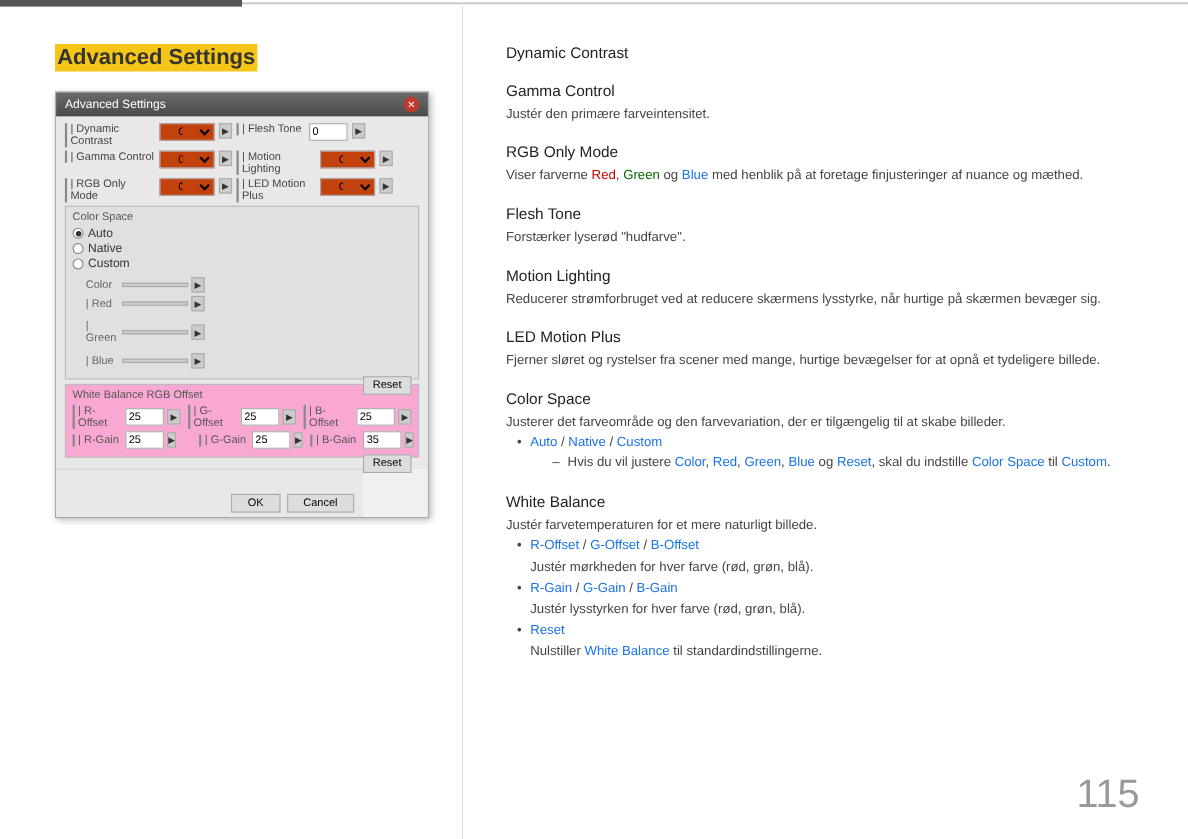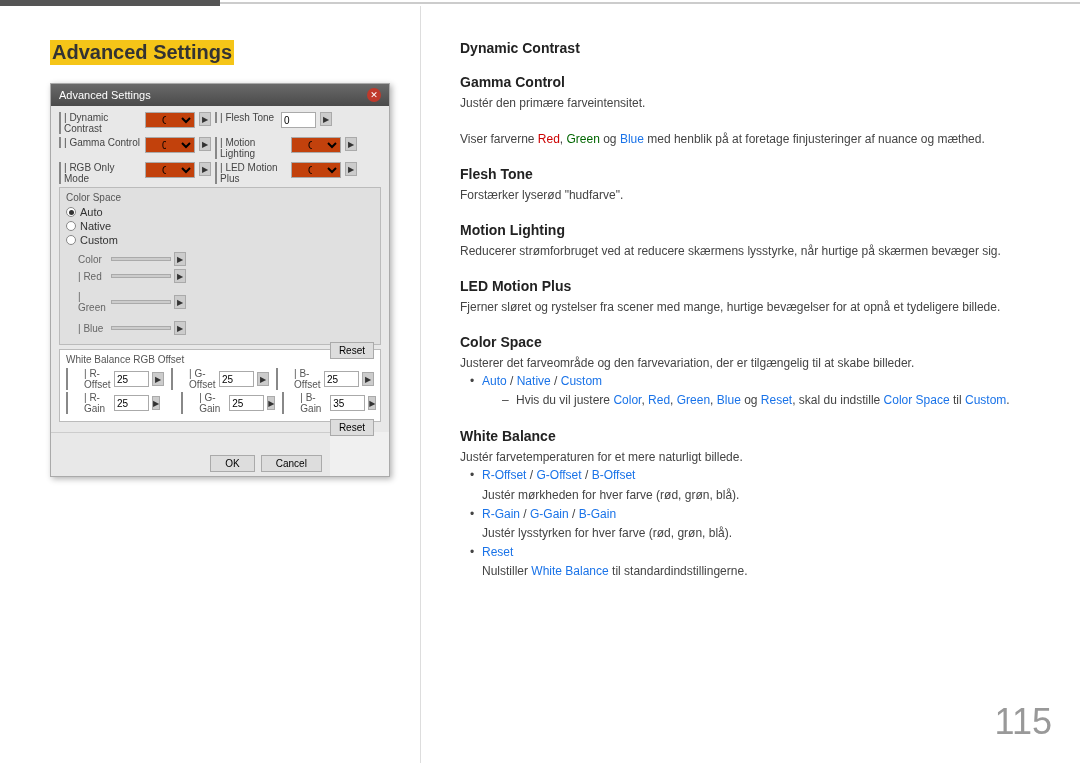--- a/index.html
+++ b/index.html
@@ -207,21 +207,21 @@
       float: right;
       font-size: 10px;
       padding: 2px 8px;
       background: #ddd;
       border: 1px solid #aaa;
       cursor: pointer;
       margin-top: 2px;
     }
 
     .wb-section {
-      background: #ffffff;
+      background: #f9a8d4;
       border: 1px solid #bbb;
       padding: 4px 6px;
       margin-top: 4px;
       margin-bottom: 4px;
     }
 
     .wb-title {
       font-size: 10px;
       color: #555;
       margin-bottom: 3px;
@@ -233,21 +233,21 @@
       gap: 3px;
       margin-bottom: 2px;
     }
 
     .wb-label {
       font-size: 10px;
       color: #555;
       width: 45px;
       flex-shrink: 0;
       border-left: 2px solid #888;
-      padding-left: 16px;
+      padding-left: 3px;
     }
 
     .dialog-footer {
       display: flex;
       justify-content: flex-end;
       gap: 6px;
       padding: 4px 8px;
       background: #e8e8e8;
       border-top: 1px solid #ccc;
     }
@@ -271,21 +271,21 @@
       padding: 40px 40px 30px 40px;
       overflow-y: auto;
     }
 
     .content-section {
       margin-bottom: 18px;
     }
 
     .content-heading {
       font-size: 14px;
-      font-weight: bold;
+      font-weight: normal;
       color: #222;
       margin-bottom: 4px;
     }
 
     .content-body {
       font-size: 12px;
       color: #444;
       line-height: 1.5;
     }
 
@@ -328,21 +328,21 @@
     }
 
     .link-blue { color: #1a73e8; }
     .link-red { color: #cc0000; }
     .link-green { color: #006600; }
 
     
     .page-number {
       position: absolute;
       bottom: 20px;
-      right: 28px;
+      right: 44px;
       font-size: 36px;
       color: #999;
       font-weight: 300;
     }
 
     .vertical-divider {
       position: absolute;
       top: 6px;
       left: 420px;
       bottom: 0;
@@ -500,20 +500,21 @@
   <div class="content-section">
     <div class="content-heading">Dynamic Contrast</div>
   </div>
 
   <div class="content-section">
     <div class="content-heading">Gamma Control</div>
     <div class="content-body">Justér den primære farveintensitet.</div>
   </div>
 
   <div class="content-section">
+    <div class="content-heading">RGB Only Mode</div>
     <div class="content-body">
       Viser farverne <span class="link-red">Red</span>, <span class="link-green">Green</span> og <span class="link-blue">Blue</span> med henblik på at foretage finjusteringer af nuance og mæthed.
     </div>
   </div>
 
   <div class="content-section">
     <div class="content-heading">Flesh Tone</div>
     <div class="content-body">Forstærker lyserød "hudfarve".</div>
   </div>
 

